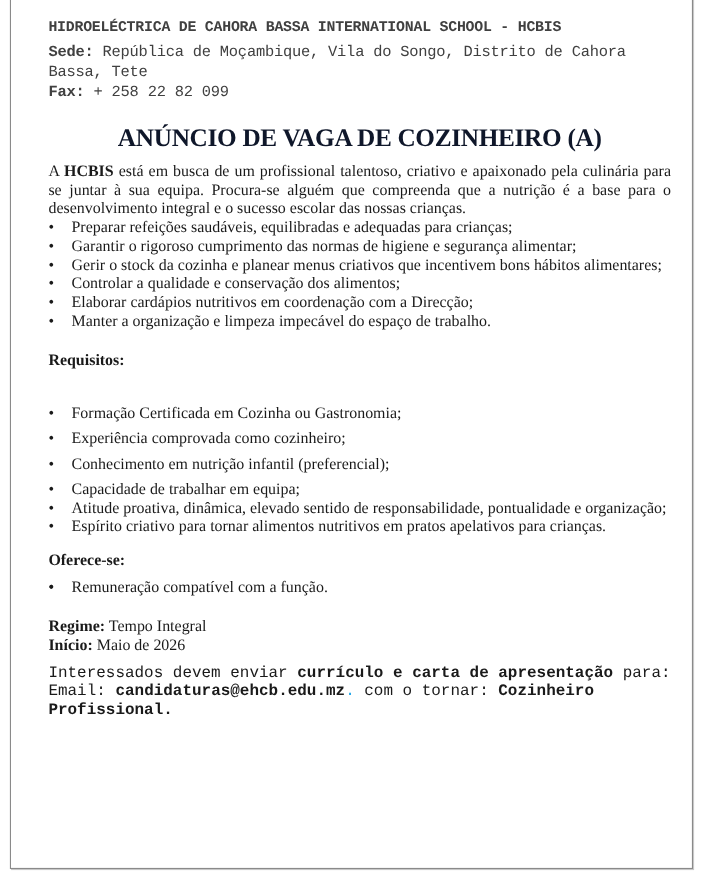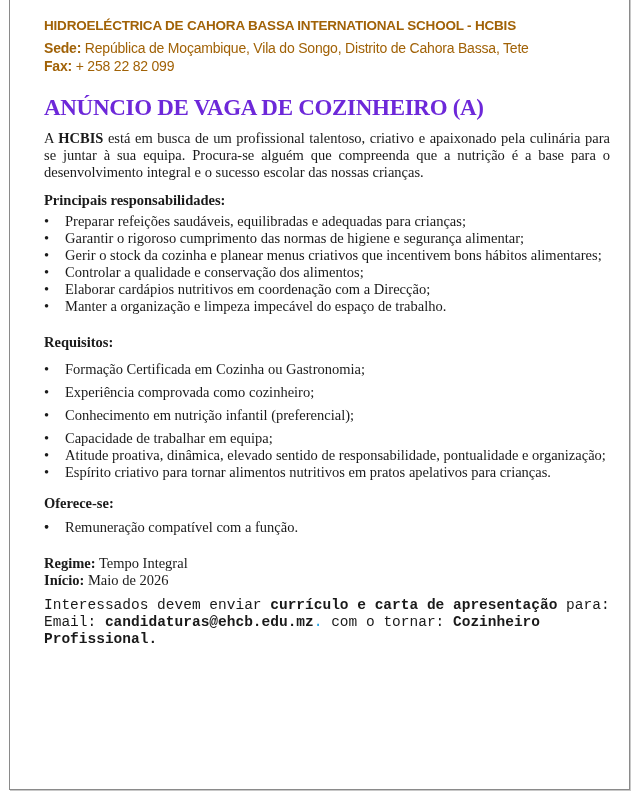--- a/index.html
+++ b/index.html
@@ -25,42 +25,42 @@
       box-sizing: border-box;
       box-shadow: 1px 1px 0 #c8c8c8;
     }
     .content {
       position: absolute;
       left: 34px;
       top: 18px;
       width: 566px;
     }
     .header {
-      color: #a16207;
-      font-family: Liberation Sans, sans-serif;
+      color: #404040;
+      font-family: Liberation Mono, monospace;
       font-size: 14px;
       line-height: 18px;
       letter-spacing: -0.2px;
     }
     .header .school {
       font-weight: bold;
       font-size: 13.5px;
       margin-bottom: 4px;
     }
     .header b { font-weight: bold; }
     .title {
-      text-align: left;
+      text-align: center;
       font-family: "Liberation Serif", "DejaVu Serif", serif;
       font-weight: bold;
       font-size: 23px;
       letter-spacing: -0.3px;
       margin-top: 18px;
       margin-bottom: 7px;
       line-height: 30px;
-      color: #6d28d9;
+      color: #0f172a;
     }
     .para {
       font-family: "Liberation Serif", "DejaVu Serif", serif;
       font-size: 14.5px;
       line-height: 17px;
       text-align: justify;
     }
     .section-title {
       font-family: "Liberation Serif", "DejaVu Serif", serif;
       font-weight: bold;
@@ -121,31 +121,30 @@
     <div class="header">
       <div class="school">HIDROELÉCTRICA DE CAHORA BASSA INTERNATIONAL SCHOOL - HCBIS</div>
       <div><b>Sede:</b><span> República de Moçambique, Vila do Songo, Distrito de Cahora Bassa, Tete</span></div>
       <div><b>Fax:</b><span> + 258 22 82 099</span></div>
     </div>
 
     <div class="title">ANÚNCIO DE VAGA DE COZINHEIRO (A)</div>
 
     <div class="para"><span>A </span><b>HCBIS</b><span> está em busca de um profissional talentoso, criativo e apaixonado pela culinária para se juntar à sua equipa. Procura-se alguém que compreenda que a nutrição é a base para o desenvolvimento integral e o sucesso escolar das nossas crianças.</span></div>
 
-    <div class="section-title" style="margin-top:11px; margin-bottom:4px;">Principais responsabilidades:</div>
     <ul class="bullets">
       <li><span class="dot">•</span><span>Preparar refeições saudáveis, equilibradas e adequadas para crianças;</span></li>
       <li><span class="dot">•</span><span>Garantir o rigoroso cumprimento das normas de higiene e segurança alimentar;</span></li>
       <li><span class="dot">•</span><span>Gerir o stock da cozinha e planear menus criativos que incentivem bons hábitos alimentares;</span></li>
       <li><span class="dot">•</span><span>Controlar a qualidade e conservação dos alimentos;</span></li>
       <li><span class="dot">•</span><span>Elaborar cardápios nutritivos em coordenação com a Direcção;</span></li>
       <li><span class="dot">•</span><span>Manter a organização e limpeza impecável do espaço de trabalho.</span></li>
     </ul>
 
-    <div class="section-title" style="margin-top:19px; margin-bottom:10px;">Requisitos:</div>
+    <div class="section-title" style="margin-top:19px; margin-bottom:31px;">Requisitos:</div>
     <ul class="bullets spaced">
       <li><span class="dot">•</span><span>Formação Certificada em Cozinha ou Gastronomia;</span></li>
       <li><span class="dot">•</span><span>Experiência comprovada como cozinheiro;</span></li>
       <li><span class="dot">•</span><span>Conhecimento em nutrição infantil (preferencial);</span></li>
       <li class="tight"><span class="dot">•</span><span>Capacidade de trabalhar em equipa;</span></li>
       <li class="tight"><span class="dot">•</span><span>Atitude proativa, dinâmica, elevado sentido de responsabilidade, pontualidade e organização;</span></li>
       <li class="tight"><span class="dot">•</span><span>Espírito criativo para tornar alimentos nutritivos em pratos apelativos para crianças.</span></li>
     </ul>
 
     <div class="section-title" style="margin-top:14px; margin-bottom:7px;">Oferece-se:</div>

